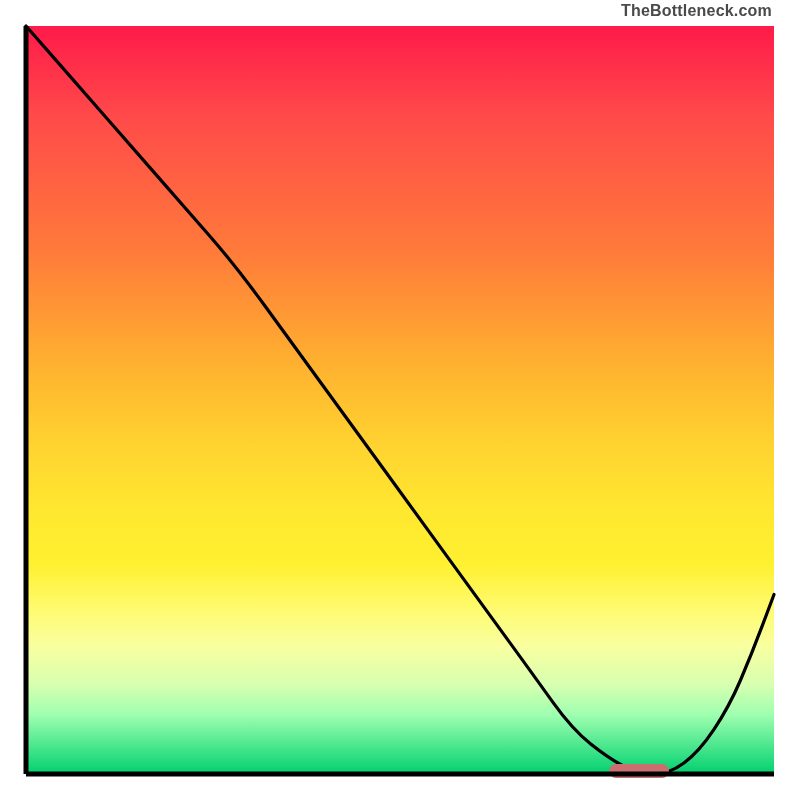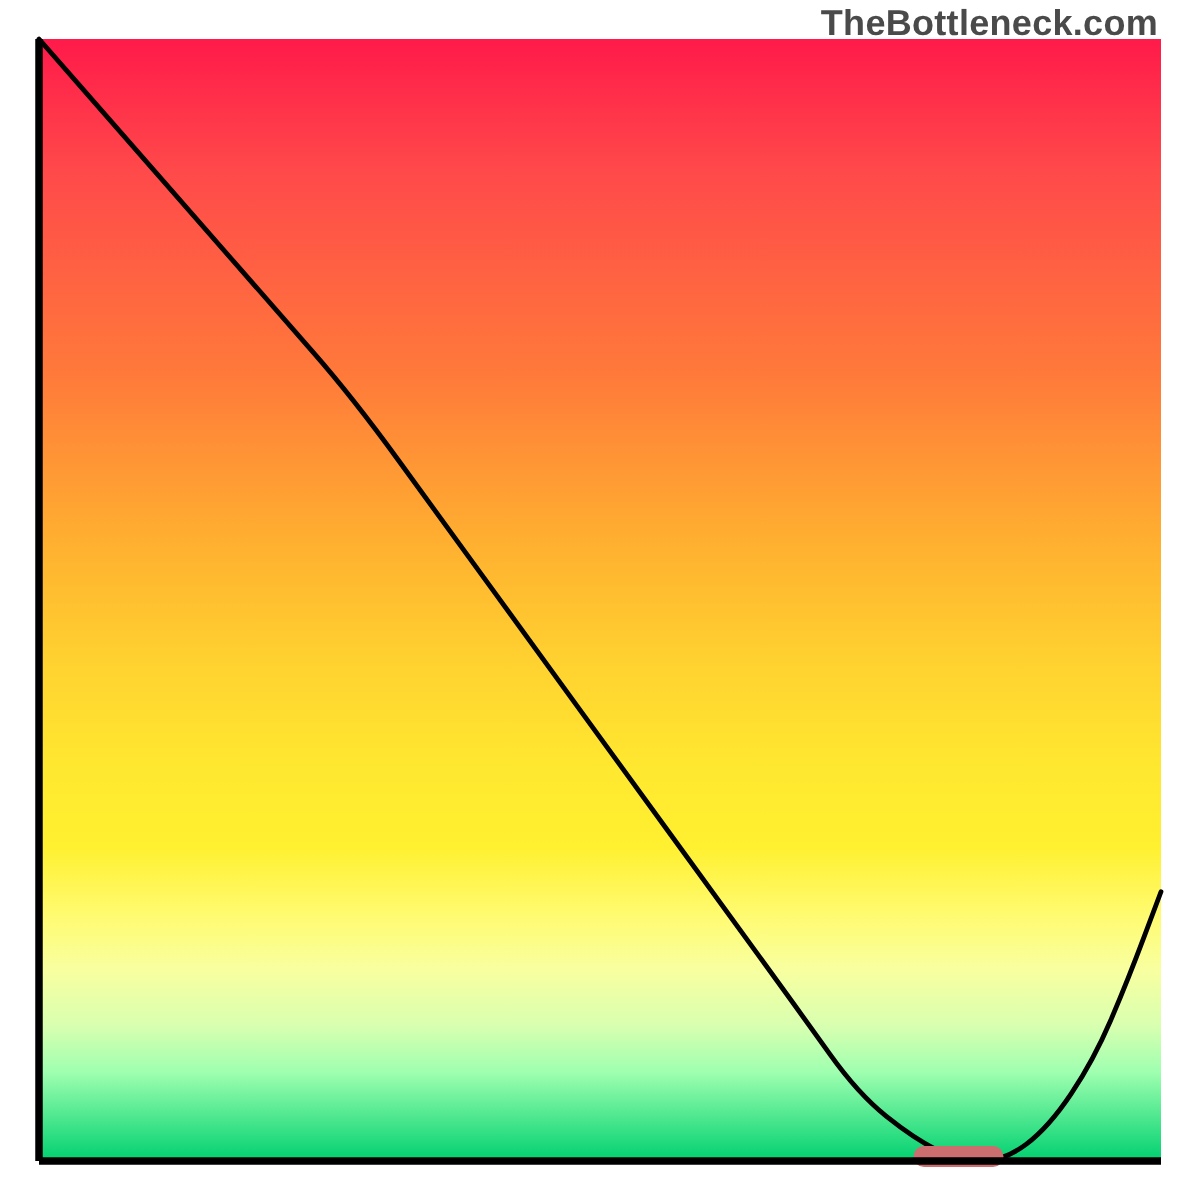--- a/index.html
+++ b/index.html
@@ -29,21 +29,21 @@
       #a0ffb0 92%,
       #50e890 96%,
       #00d070 100%
     );
   }
   .watermark {
     position: absolute;
     top: 2px;
     right: 28px;
     font-family: Arial, Helvetica, sans-serif;
-    font-size: 24px;
+    font-size: 16px;
     font-weight: 600;
     color: #4a4a4a;
     letter-spacing: 0.2px;
   }
   svg.curve {
     position: absolute;
     left: 26px;
     top: 26px;
     width: 748px;
     height: 748px;

